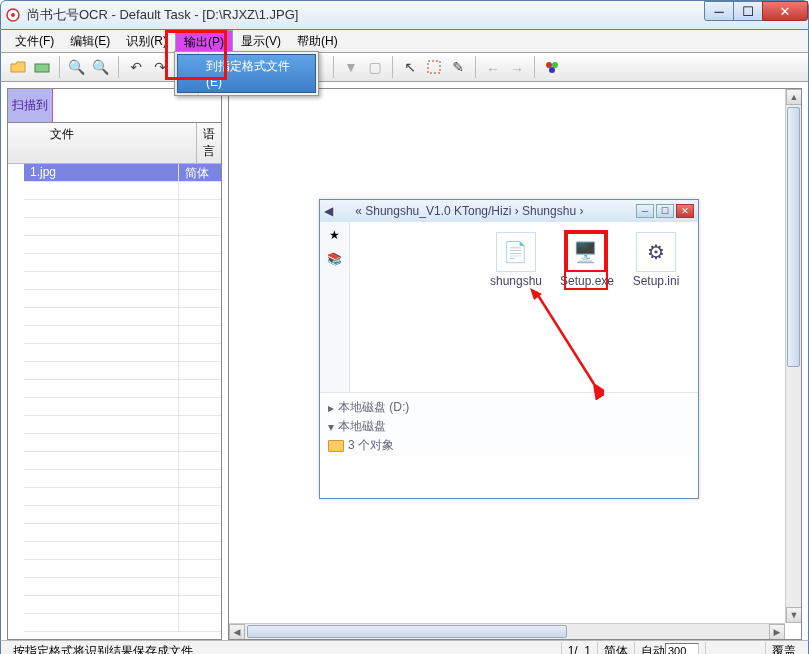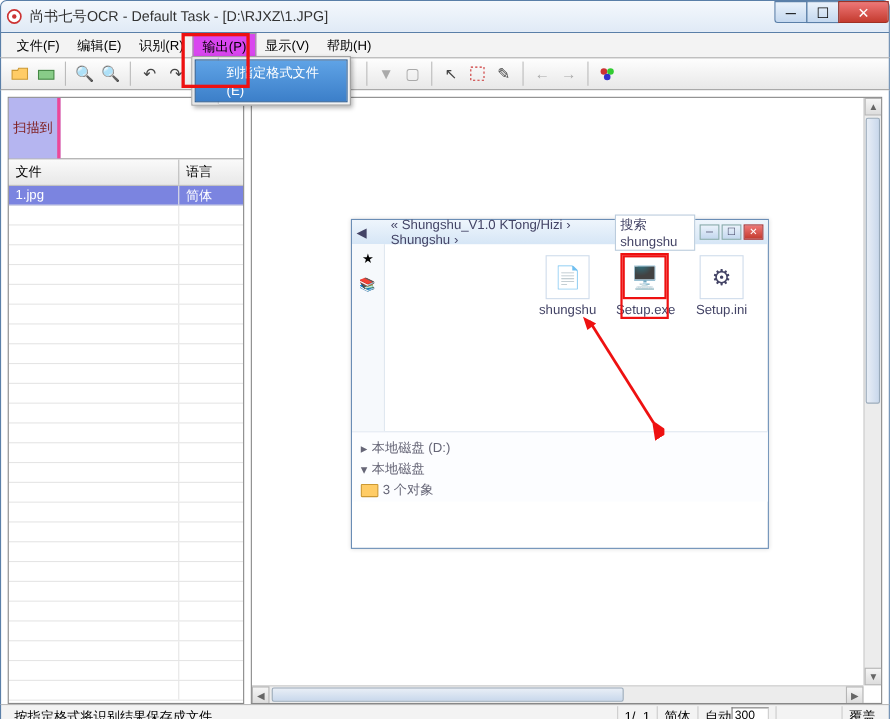--- a/index.html
+++ b/index.html
@@ -31,26 +31,26 @@
 .toolbar { height: 30px; background: linear-gradient(#fefefe,#e8e8e8); border: 1px solid #a0a0a0; border-left: 1px solid #5a7fa8; border-right: 1px solid #5a7fa8; display: flex; align-items: center; padding: 0 6px; gap: 2px; }
 .tb-btn { width: 22px; height: 22px; display: flex; align-items: center; justify-content: center; font-size: 14px; color: #444; }
 .tb-sep { width: 1px; height: 22px; background: #bbb; margin: 0 4px; }
 
 
 .main { display: flex; height: 558px; border-left: 1px solid #5a7fa8; border-right: 1px solid #5a7fa8; }
 
 
 .sidebar { width: 215px; border: 1px solid #888; margin: 6px 3px 0 6px; background: #fff; display: flex; flex-direction: column; }
 .scan-row { display: flex; align-items: center; border-bottom: 1px solid #888; }
-.scan-label { background: #b5b5f0; color: #7f1d1d; padding: 19px 4px; border-right: 3px solid #ec4899; }
+.scan-label { background: #b5b5f0; color: #4c1d95; padding: 8px 4px; border-right: 1px solid #ec4899; }
 .scan-path { padding: 2px 4px; font-weight: bold; flex: 1; }
 .tbl-head { display: flex; background: linear-gradient(#fafafa,#e8e8e8); border-bottom: 1px solid #bbb; }
-.tbl-head .col1 { width: 155px; padding: 3px 6px; border-right: 1px solid #bbb; }
+.tbl-head .col1 { width: 155px; padding: 3px 6px; border-right: 1px solid #bbb; margin-left: 36px; }
 .tbl-head .col2 { flex: 1; padding: 3px 6px; }
-.tbl-body { flex: 1; overflow: auto; }
+.tbl-body { flex: 1; overflow: auto; margin-left: 16px; }
 .tbl-row { display: flex; height: 18px; border-bottom: 1px solid #e5e5e5; }
 .tbl-row.selected { background: #7b84e0; color: #fff; }
 .tbl-row .c1 { width: 155px; padding: 1px 6px; border-right: 1px solid #e5e5e5; }
 .tbl-row .c2 { flex: 1; padding: 1px 6px; }
 
 
 .preview-wrap { flex: 1; margin: 6px 6px 0 3px; border: 1px solid #888; background: #fff; position: relative; overflow: hidden; }
 .preview-canvas { position: absolute; inset: 0 16px 16px 0; background: #fff; overflow: hidden; }
 .scroll-v { position: absolute; right: 0; top: 0; bottom: 16px; width: 16px; background: #ececec; border-left: 1px solid #ccc; }
 .scroll-h { position: absolute; left: 0; right: 16px; bottom: 0; height: 16px; background: #ececec; border-top: 1px solid #ccc; }
@@ -286,21 +286,20 @@
     <div class="preview-canvas">
 
       <svg class="diag-line" width="160" height="110">
           <line x1="0" y1="0" x2="130" y2="95" stroke="#000" stroke-width="1.5"></line>
         </svg>
 
       <div class="explorer">
         <div class="exp-title">
           <span>◀</span>
           <span style="margin:0 22px">« Shungshu_V1.0 KTong/Hizi › Shungshu ›</span>
-          <span style="margin-left:auto;margin-right:4px;border:1px solid #bcd;padding:0 4px;background:#fff" title="搜索 shungshu">搜索 shungshu</span>
           <div class="wctrl">
             <div class="wb">─</div>
             <div class="wb">☐</div>
             <div class="wb cl">✕</div>
           </div>
         </div>
         <div class="exp-body">
           <div class="exp-side">
             <span>★</span>
             <span>📚</span>

